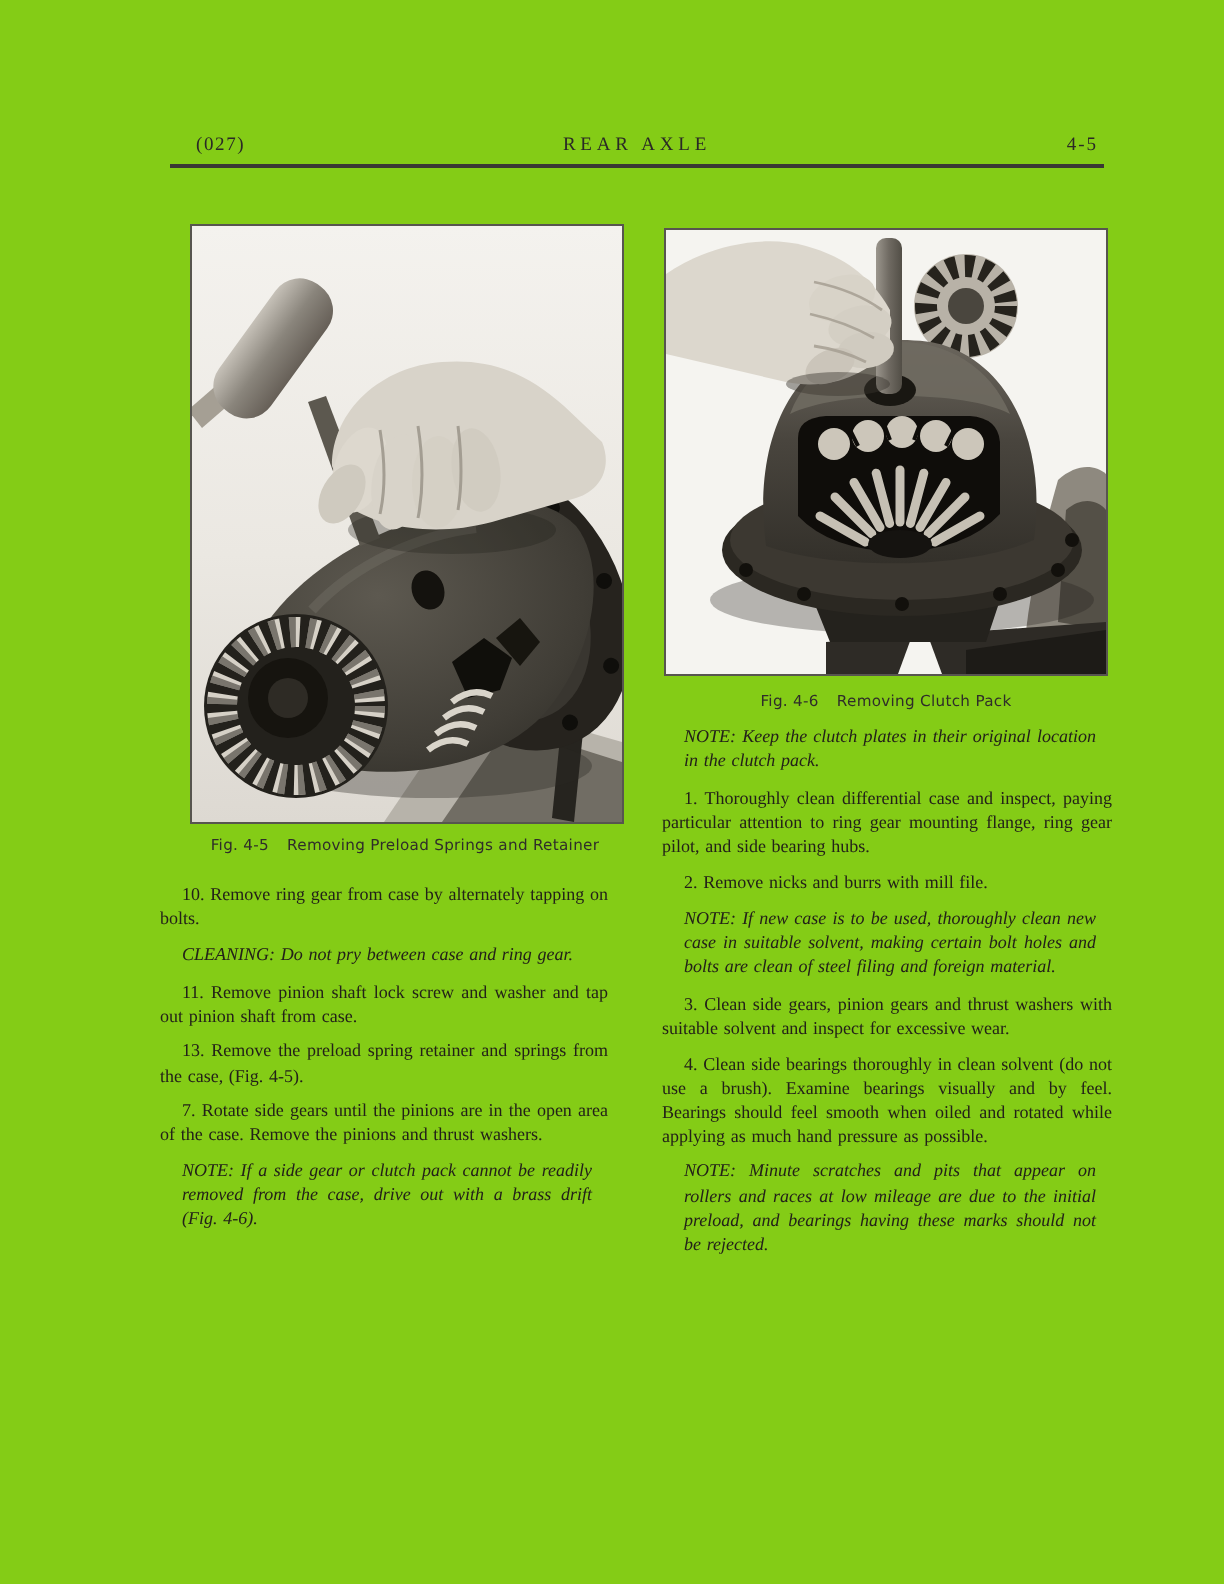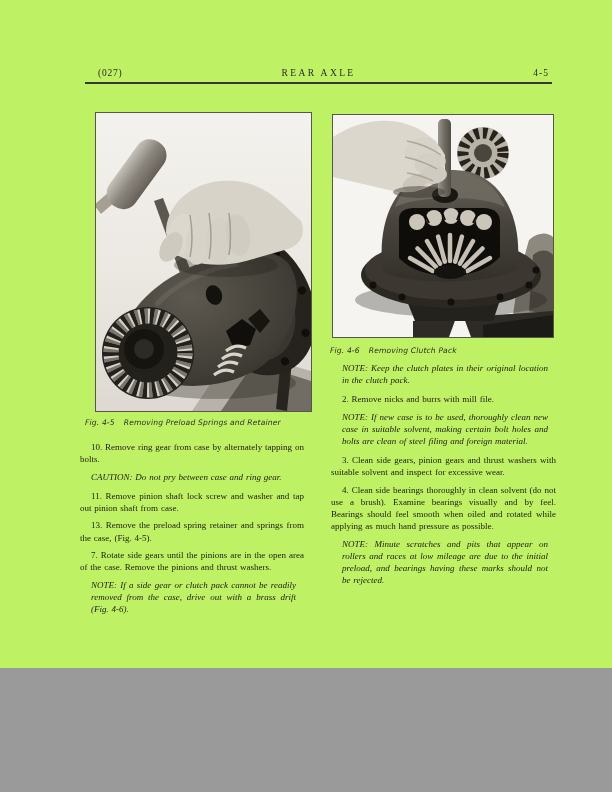--- a/index.html
+++ b/index.html
@@ -1,32 +1,32 @@
 <!DOCTYPE html>
 <html><head>
 <meta charset="utf-8">
 <style>
   html,body{margin:0;padding:0;background:#9a9a9a;}
-  .page{position:relative;width:612px;height:668px;background:#bef264;overflow:hidden;
+  .page{position:relative;width:612px;height:792px;background:#84cc16;overflow:hidden;
         font-family:"Liberation Serif",serif;}
   
   .page-header{position:absolute;left:85px;top:68px;width:467px;height:13px;
     font:9.5px "Liberation Serif",serif;color:#2a2926;}
   .hdr-left{position:absolute;left:13px;top:0;letter-spacing:.8px;}
   .hdr-center{position:absolute;left:0;right:0;top:0;text-align:center;letter-spacing:2.4px;}
   .hdr-right{position:absolute;right:3px;top:0;letter-spacing:1px;}
   .header-rule{position:absolute;left:85px;top:82px;width:467px;height:1.6px;background:#3a3834;}
   
   .photo{position:absolute;border:1px solid #57554f;background:#efede9;overflow:hidden;}
   .photo-left{left:95px;top:112px;width:215px;height:298px;}
   .photo-right{left:332px;top:114px;width:220px;height:222px;}
   .photo svg{display:block;}
   
   .caption{position:absolute;font-family:"DejaVu Sans",sans-serif;font-size:7.6px;
-    color:#2f2d2a;text-align:left;letter-spacing:.15px;font-style:italic;}
+    color:#2f2d2a;text-align:center;letter-spacing:.15px;}
   .caption-left{left:85px;top:418px;width:235px;}
   .caption-right{left:330px;top:346px;width:226px;}
   .caption .cap-title{margin-left:9px;}
   
   .col{position:absolute;font-size:9px;line-height:12.1px;color:#232119;
     text-align:justify;word-spacing:.6px;}
   .col-left{left:80px;top:441px;width:224px;}
   .col-right{left:331px;top:361px;width:225px;}
   p.step{margin:0 0 5.5px;text-indent:11px;}
   p.note{margin:1px 8px 7px 11px;font-style:italic;}
@@ -233,29 +233,30 @@
       </g>
     </svg>
   </figure>
 
   <figcaption class="caption caption-right">
     <span class="cap-label">Fig. 4-6</span><span class="cap-title">Removing Clutch Pack</span>
   </figcaption>
 
   <section class="col col-left">
     <p class="step">10. Remove ring gear from case by alternately tapping on bolts.</p>
-    <p class="note">CAUTION: Do not pry between case and ring gear.</p>
+    <p class="note">CLEANING: Do not pry between case and ring gear.</p>
     <p class="step">11. Remove pinion shaft lock screw and washer and tap out pinion shaft from case.</p>
     <p class="step">13. Remove the preload spring retainer and springs from the case, (Fig. 4-5).</p>
     <p class="step">7. Rotate side gears until the pinions are in the open area of the case. Remove the pinions and thrust washers.</p>
     <p class="note">NOTE: If a side gear or clutch pack cannot be readily removed from the case, drive out with a brass drift (Fig. 4-6).</p>
   </section>
 
   <section class="col col-right">
     <p class="note">NOTE: Keep the clutch plates in their original location in the clutch pack.</p>
+    <p class="step">1. Thoroughly clean differential case and inspect, paying particular attention to ring gear mounting flange, ring gear pilot, and side bearing hubs.</p>
     <p class="step">2. Remove nicks and burrs with mill file.</p>
     <p class="note">NOTE: If new case is to be used, thoroughly clean new case in suitable solvent, making certain bolt holes and bolts are clean of steel filing and foreign material.</p>
     <p class="step">3. Clean side gears, pinion gears and thrust washers with suitable solvent and inspect for excessive wear.</p>
     <p class="step">4. Clean side bearings thoroughly in clean solvent (do not use a brush). Examine bearings visually and by feel. Bearings should feel smooth when oiled and rotated while applying as much hand pressure as possible.</p>
     <p class="note">NOTE: Minute scratches and pits that appear on rollers and races at low mileage are due to the initial preload, and bearings having these marks should not be rejected.</p>
   </section>
 
 </div>
 
 </body></html>

